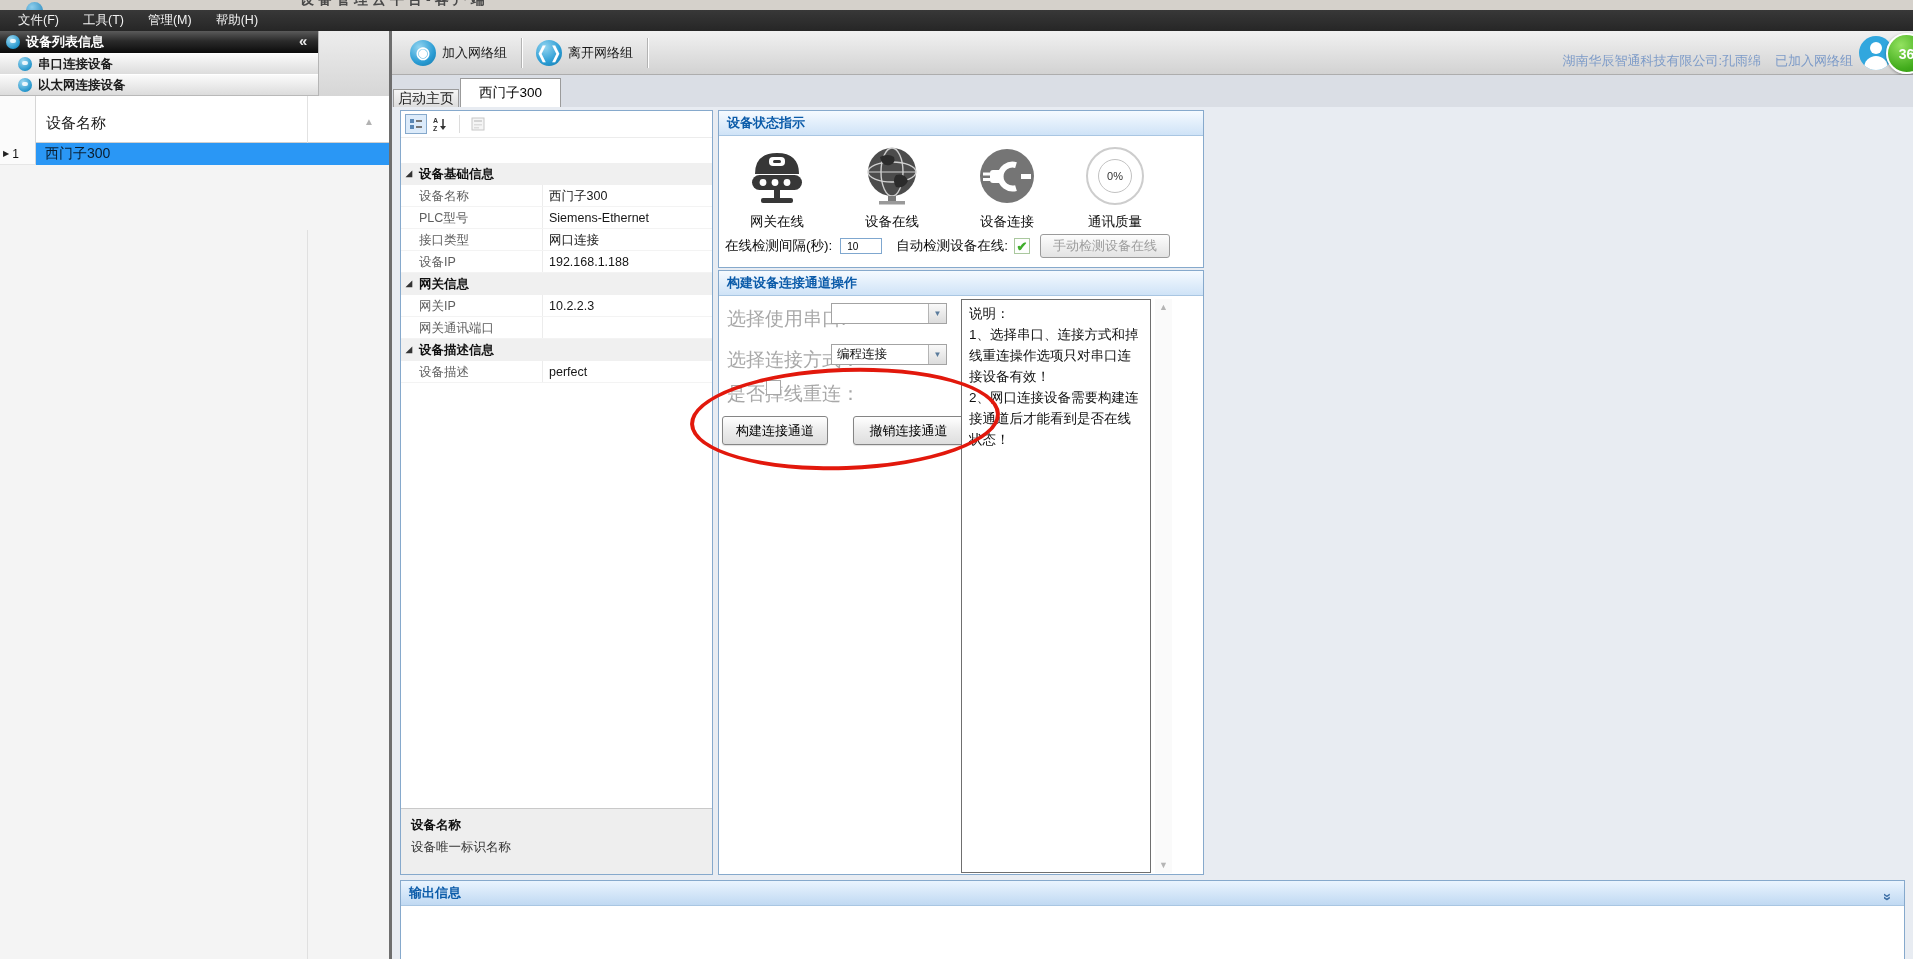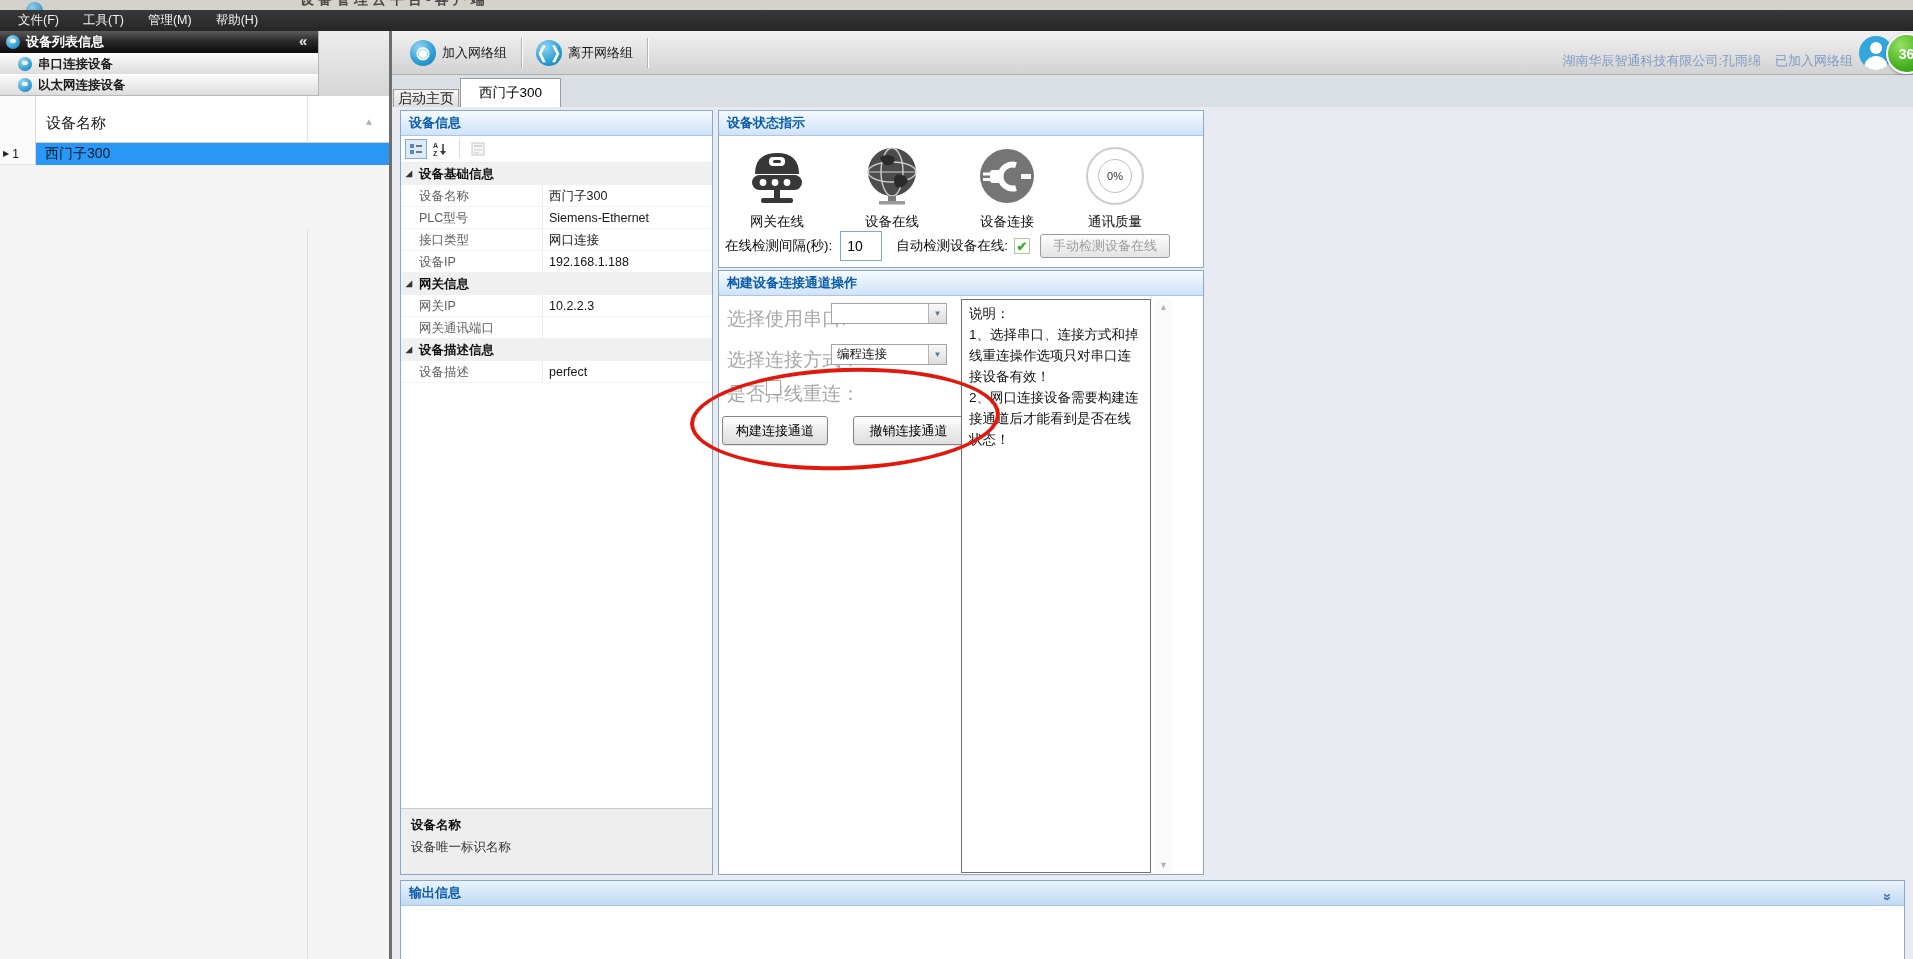--- a/index.html
+++ b/index.html
@@ -120,21 +120,21 @@
   .p-status { left:326px; top:79px; width:486px; height:158px; }
   .ind { position:absolute; top:30px; width:112px; text-align:center; }
   .ind .icon-box { height:70px; display:flex; align-items:center; justify-content:center; }
   .ind .lbl { font-size:13.5px; color:#0d0d0d; margin-top:2px; }
   .ring { width:58px; height:58px; border:2px solid #cdcdcd; border-radius:50%;
     display:flex; align-items:center; justify-content:center; }
   .ring .inner { width:34px; height:34px; border:1px solid #c2c2c2; border-radius:50%;
     display:flex; align-items:center; justify-content:center; font-size:11px; color:#333; }
   .detect-row { position:absolute; left:6px; right:6px; bottom:8px; height:26px;
     display:flex; align-items:center; font-size:13.5px; color:#0d0d0d; }
-  .detect-input { width:42px; height:30px; border:1px solid #7fa7cf; font-size:14px; padding-left:6px;
+  .detect-input { width:42px; height:16px; border:1px solid #7fa7cf; font-size:10px; padding-left:6px;
     margin-left:8px; font-family:"Liberation Sans", sans-serif; }
   .lbl-auto { margin-left:14px; }
   .chk { width:16px; height:16px; border:1px solid #aac89e; background:#fdfefd; margin-left:6px;
     display:flex; align-items:center; justify-content:center; font-size:13px; color:#3fae2a;
     font-weight:bold; cursor:pointer; line-height:1; }
   .btn-manual { margin-left:10px; height:24px; padding:0 12px; border:1px solid #9b9b9b; border-radius:3px;
     background:linear-gradient(#fdfdfd,#e3e3e3); color:#9d9d9d; font-size:13px;
     font-family:"Liberation Sans", sans-serif; cursor:default; }
 
   .p-channel { left:326px; top:239px; width:486px; height:605px; }
@@ -240,21 +240,20 @@
     <div class="avatar"></div>
     <div class="badge">36</div>
   </div>
 
   <div class="tabstrip">
     <div class="tab tab-idle">启动主页</div>
     <div class="tab tab-active">西门子300</div>
   </div>
 
   <div class="panel p-devinfo">
-    <div class="p-head">设备信息</div>
     <div class="pg-toolbar">
       <span class="pg-ic sel">
         <svg width="14" height="14">
             <rect x="1" y="2" width="4" height="4" fill="#5a87b5"></rect>
             <rect x="7" y="3" width="6" height="2" fill="#777"></rect>
             <rect x="1" y="8" width="4" height="4" fill="#5a87b5"></rect>
             <rect x="7" y="9" width="6" height="2" fill="#777"></rect>
           </svg>
       </span>
       <span class="pg-ic">

